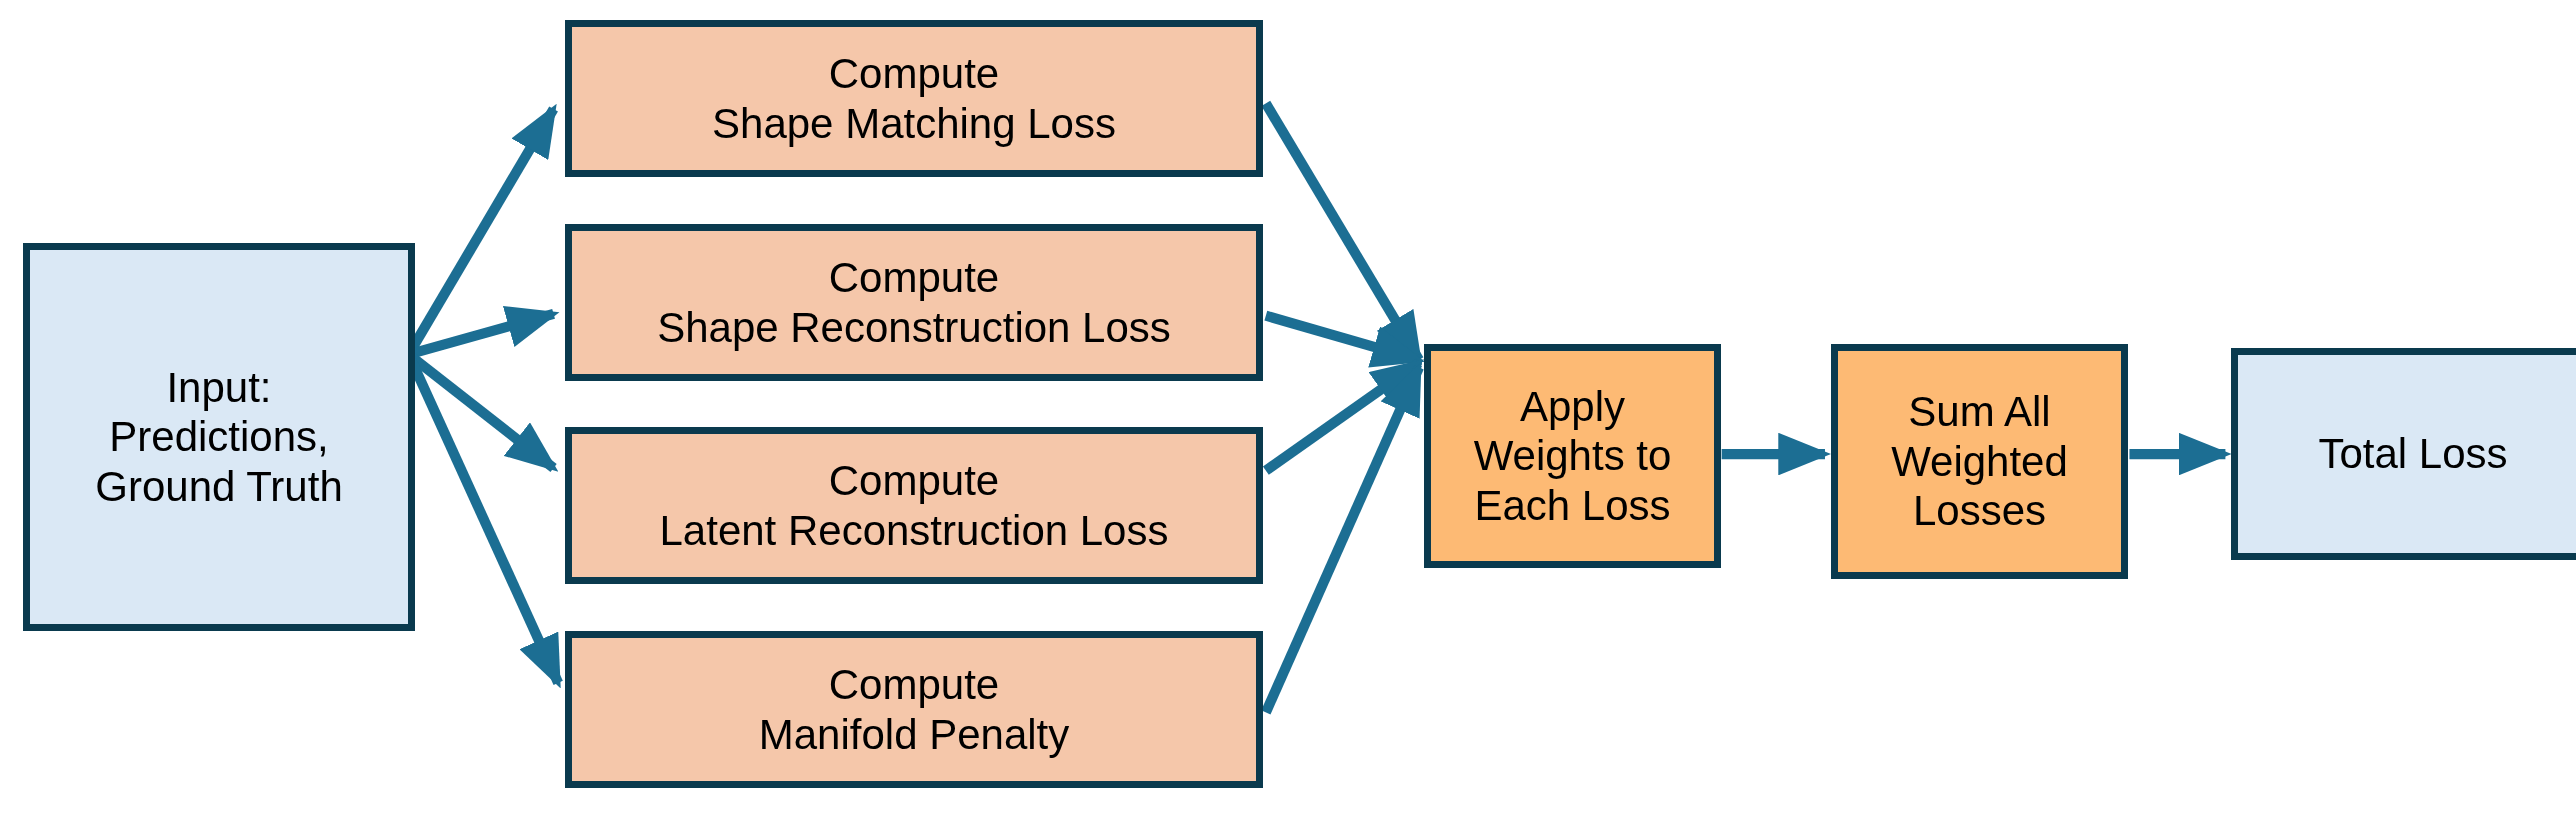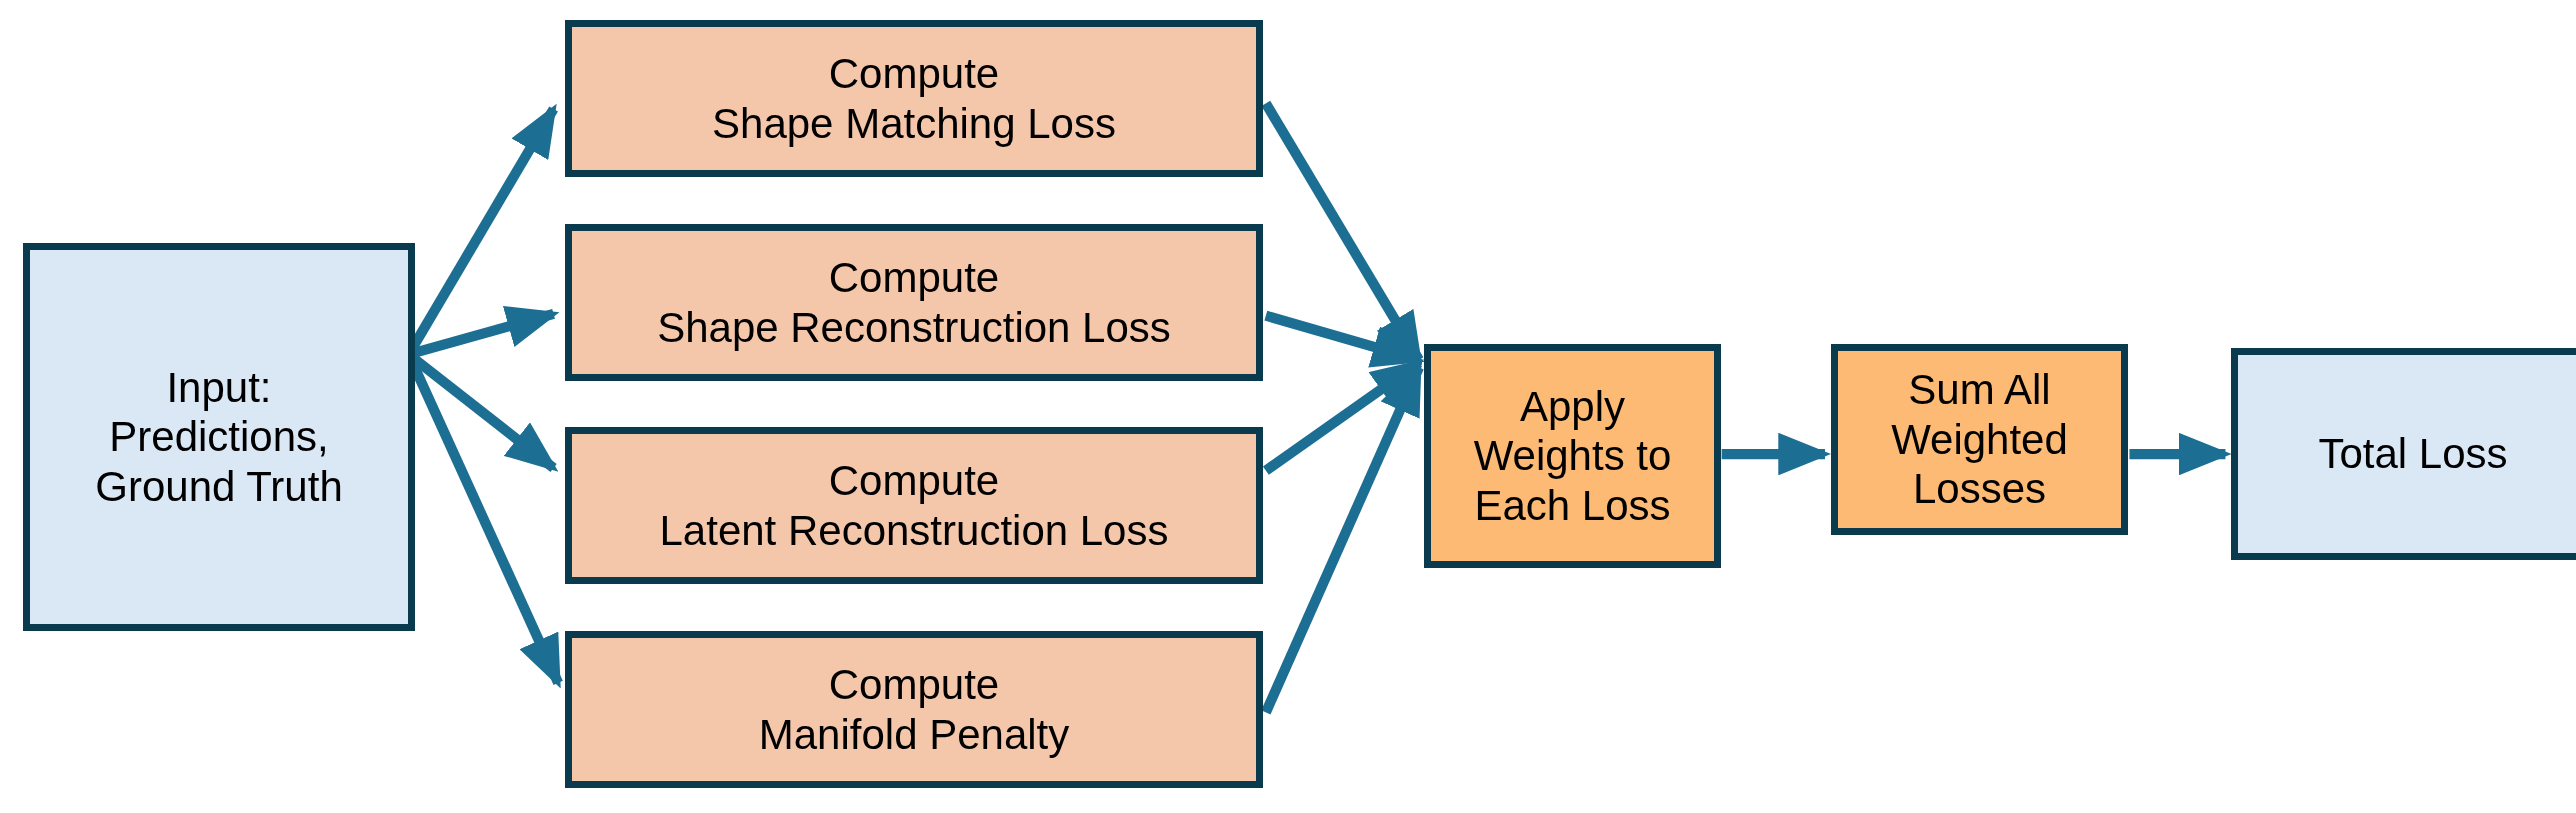--- a/index.html
+++ b/index.html
@@ -112,21 +112,21 @@
     <span class="node-label">Compute
 Manifold Penalty</span>
   </div>
 
   <div class="node node-weight" style="left: 1424px; top: 344px; width: 297px; height: 224px;">
     <span class="node-label">Apply
 Weights to
 Each Loss</span>
   </div>
 
-  <div class="node node-weight" style="left: 1831px; top: 344px; width: 297px; height: 191px;">
+  <div class="node node-weight" style="left: 1831px; top: 344px; width: 297px; height: 235px;">
     <span class="node-label">Sum All
 Weighted
 Losses</span>
   </div>
 
   <div class="node node-total" style="left: 2231px; top: 348px; width: 364px; height: 212px;">
     <span class="node-label">Total Loss</span>
   </div>
 
 </div>

